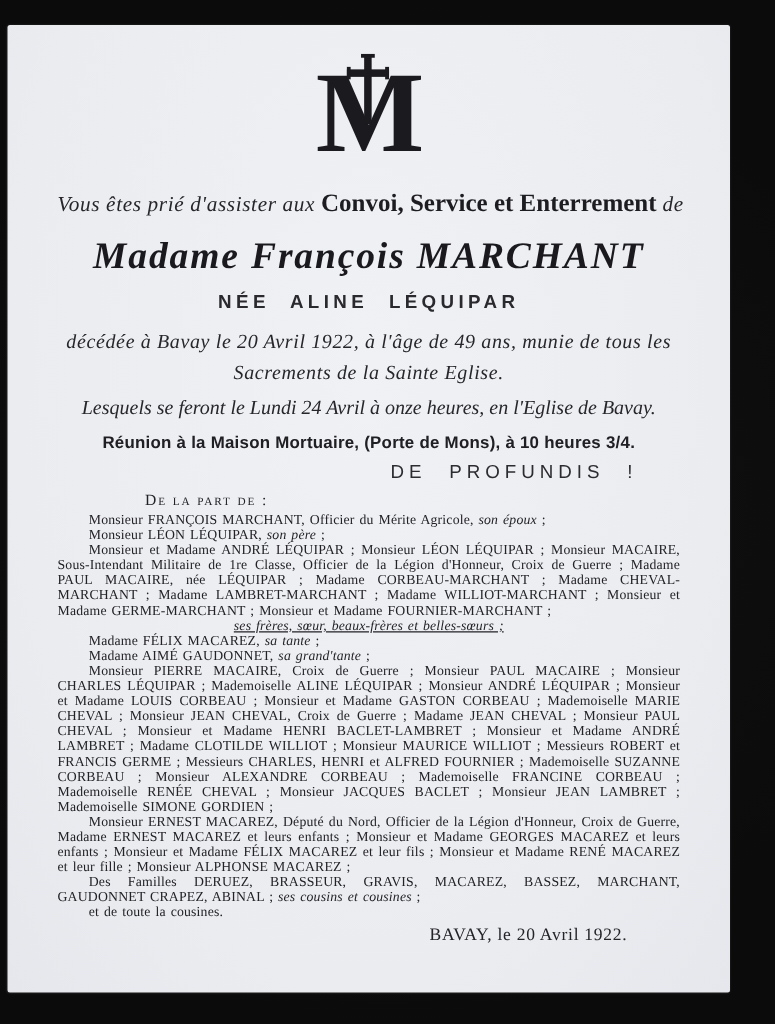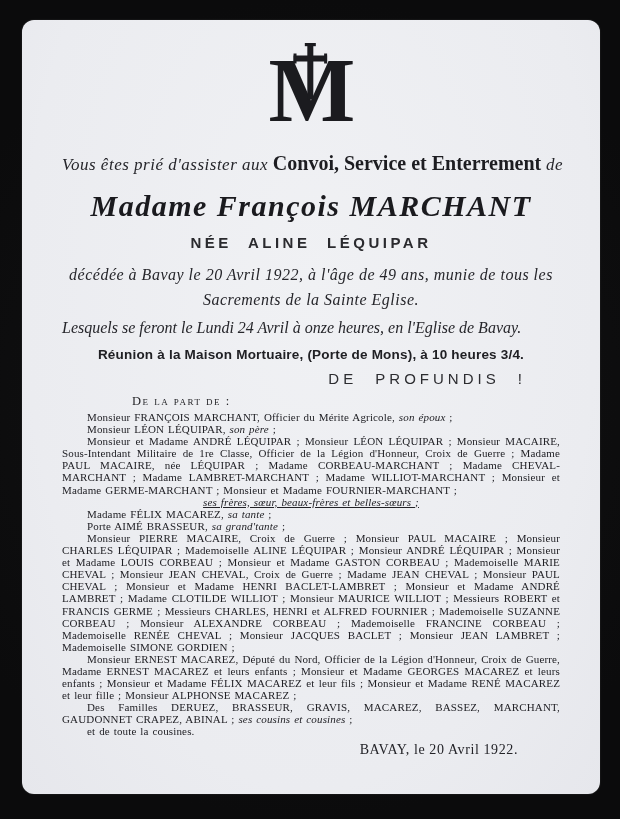--- a/index.html
+++ b/index.html
@@ -4,25 +4,25 @@
 <style>
   html,body{margin:0;padding:0;}
   body{
     width:620px;height:819px;position:relative;overflow:hidden;
     background:#0e0e0f;
     font-family:"Liberation Serif", serif;
   }
   .scan-frame{position:absolute;inset:0;background:
     radial-gradient(circle at 50% 50%, #131314 0%, #0b0b0c 80%);}
   .paper{
-    position:absolute;left:22px;top:20px;width:578px;height:774px;
+    position:absolute;left:6px;top:20px;width:578px;height:774px;
     background:radial-gradient(ellipse at 50% 35%, #f0f1f4 0%, #ebecf0 70%, #e6e7ec 100%);
     color:#222226;overflow:hidden;
     box-shadow:0 0 2px rgba(255,255,255,.15);
-    border-radius:12px;
+    border-radius:2px;
   }
   .inner{padding:0 40px;position:relative;}
 
   
   .monogram{position:relative;margin:26px auto 0;width:150px;height:88px;text-align:center;}
   .monogram .m{
     display:block;margin-top:13px;
     font:700 92px/88px "Liberation Serif", serif;color:#1b1b1f;
     letter-spacing:-2px;
   }
@@ -41,21 +41,21 @@
   .maiden{
     margin-top:10px;text-align:center;
     font:700 15px/18px "Liberation Sans", sans-serif;
     letter-spacing:3.5px;word-spacing:9px;color:#2a2a2e;
   }
   .death-notice{
     margin:10px auto 0;max-width:535px;text-align:center;
     font:italic 16px/25px "Liberation Serif", serif;color:#26262b;
   }
   .service-line{
-    margin-top:3px;white-space:nowrap;
+    margin-top:3px;text-align:center;white-space:nowrap;
     font:italic 16px/25px "Liberation Serif", serif;color:#26262b;
   }
   .reunion-line{
     margin-top:5px;text-align:center;
     font:700 13.5px/19px "Liberation Sans", sans-serif;
     letter-spacing:.2px;color:#202024;
   }
   .de-profundis{
     margin-top:5px;text-align:right;padding-right:34px;
     font:400 15px/19px "Liberation Sans", sans-serif;
@@ -123,21 +123,21 @@
     <div class="de-profundis">DE PROFUNDIS !</div>
 
     <div class="part-heading">De la part de :</div>
 
     <div class="family">
         <p class="left"><span>Monsieur FRANÇOIS MARCHANT, Officier du Mérite Agricole, </span><span class="italic">son époux</span><span> ;</span></p>
         <p class="left"><span>Monsieur LÉON LÉQUIPAR, </span><span class="italic">son père</span><span> ;</span></p>
         <p class="justify"><span>Monsieur et Madame ANDRÉ LÉQUIPAR ; Monsieur LÉON LÉQUIPAR ; Monsieur MACAIRE, Sous-Intendant Militaire de 1re Classe, Officier de la Légion d'Honneur, Croix de Guerre ; Madame PAUL MACAIRE, née LÉQUIPAR ; Madame CORBEAU-MARCHANT ; Madame CHEVAL-MARCHANT ; Madame LAMBRET-MARCHANT ; Madame WILLIOT-MARCHANT ; Monsieur et Madame GERME-MARCHANT ; Monsieur et Madame FOURNIER-MARCHANT ;</span></p>
         <p class="center"><span class="italic">ses frères, sœur, beaux-frères et belles-sœurs ;</span></p>
         <p class="left"><span>Madame FÉLIX MACAREZ, </span><span class="italic">sa tante</span><span> ;</span></p>
-        <p class="left"><span>Porte AIMÉ BRASSEUR, </span><span class="italic">sa grand'tante</span><span> ;</span></p>
+        <p class="left"><span>Madame AIMÉ GAUDONNET, </span><span class="italic">sa grand'tante</span><span> ;</span></p>
         <p class="justify"><span>Monsieur PIERRE MACAIRE, Croix de Guerre ; Monsieur PAUL MACAIRE ; Monsieur CHARLES LÉQUIPAR ; Mademoiselle ALINE LÉQUIPAR ; Monsieur ANDRÉ LÉQUIPAR ; Monsieur et Madame LOUIS CORBEAU ; Monsieur et Madame GASTON CORBEAU ; Mademoiselle MARIE CHEVAL ; Monsieur JEAN CHEVAL, Croix de Guerre ; Madame JEAN CHEVAL ; Monsieur PAUL CHEVAL ; Monsieur et Madame HENRI BACLET-LAMBRET ; Monsieur et Madame ANDRÉ LAMBRET ; Madame CLOTILDE WILLIOT ; Monsieur MAURICE WILLIOT ; Messieurs ROBERT et FRANCIS GERME ; Messieurs CHARLES, HENRI et ALFRED FOURNIER ; Mademoiselle SUZANNE CORBEAU ; Monsieur ALEXANDRE CORBEAU ; Mademoiselle FRANCINE CORBEAU ; Mademoiselle RENÉE CHEVAL ; Monsieur JACQUES BACLET ; Monsieur JEAN LAMBRET ; Mademoiselle SIMONE GORDIEN ;</span></p>
         <p class="justify"><span>Monsieur ERNEST MACAREZ, Député du Nord, Officier de la Légion d'Honneur, Croix de Guerre, Madame ERNEST MACAREZ et leurs enfants ; Monsieur et Madame GEORGES MACAREZ et leurs enfants ; Monsieur et Madame FÉLIX MACAREZ et leur fils ; Monsieur et Madame RENÉ MACAREZ et leur fille ; Monsieur ALPHONSE MACAREZ ;</span></p>
         <p class="justify"><span>Des Familles DERUEZ, BRASSEUR, GRAVIS, MACAREZ, BASSEZ, MARCHANT, GAUDONNET CRAPEZ, ABINAL ; </span><span class="italic">ses cousins et cousines</span><span> ;</span></p>
         <p class="left"><span>et de toute la cousines.</span></p>
       </div>
 
     <div class="closing-date">BAVAY, le 20 Avril 1922.</div>
 
 
   </div>

